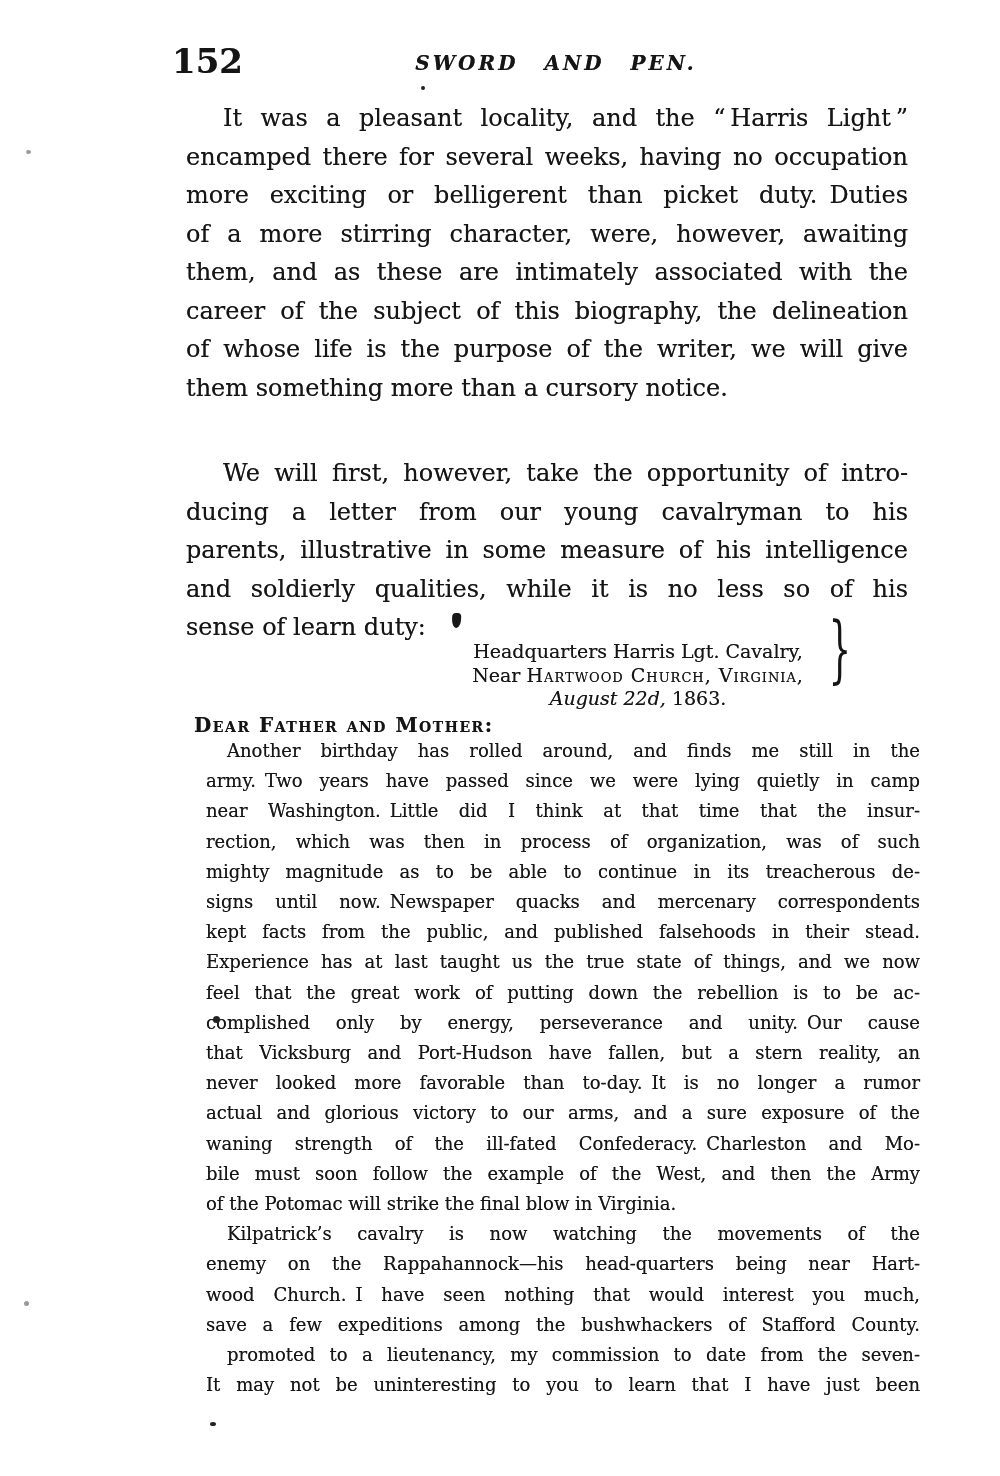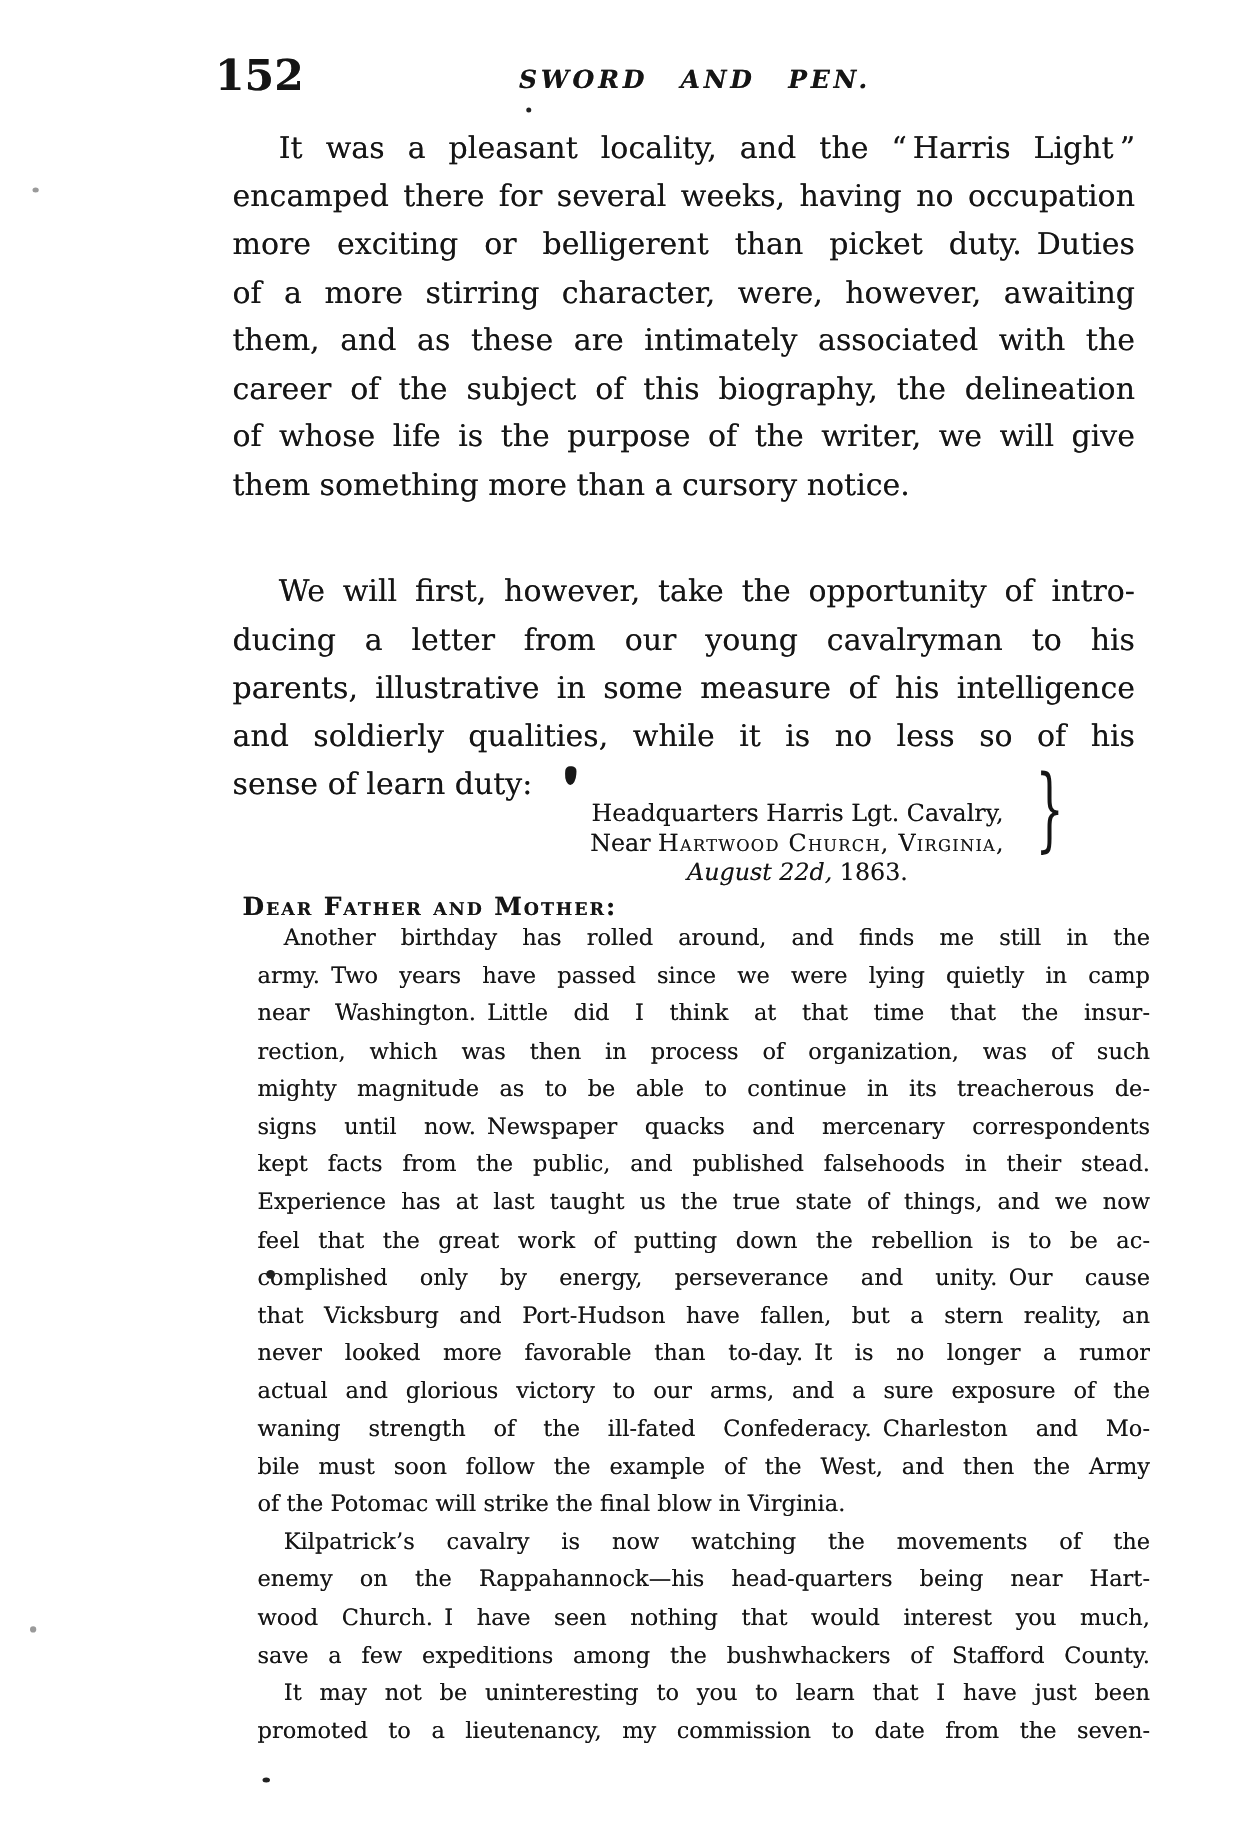--- a/index.html
+++ b/index.html
@@ -126,22 +126,22 @@
         <div class="line">bile must soon follow the example of the West, and then the Army</div>
         <div class="line">of the Potomac will strike the final blow in Virginia.</div>
       </div>
     <div class="para flush-last">
         <div class="line">Kilpatrick’s cavalry is now watching the movements of the</div>
         <div class="line">enemy on the Rappahannock—his head-quarters being near Hart-</div>
         <div class="line">wood Church. I have seen nothing that would interest you much,</div>
         <div class="line">save a few expeditions among the bushwhackers of Stafford County.</div>
       </div>
     <div class="para flush-last">
+        <div class="line">promoted to a lieutenancy, my commission to date from the seven-</div>
         <div class="line">It may not be uninteresting to you to learn that I have just been</div>
-        <div class="line">promoted to a lieutenancy, my commission to date from the seven-</div>
       </div>
   </div>
 
   <div class="drop"></div>
   <div class="speck" style="left:421px;top:86px;width:4px;height:4px;"></div>
   <div class="speck light" style="left:26px;top:150px;width:5px;height:4px;"></div>
   <div class="speck light" style="left:24px;top:1301px;width:5px;height:5px;"></div>
   <div class="speck" style="left:210px;top:1422px;width:6px;height:4px;"></div>
   <div class="speck" style="left:213px;top:1016px;width:7px;height:7px;"></div>
 </div>

